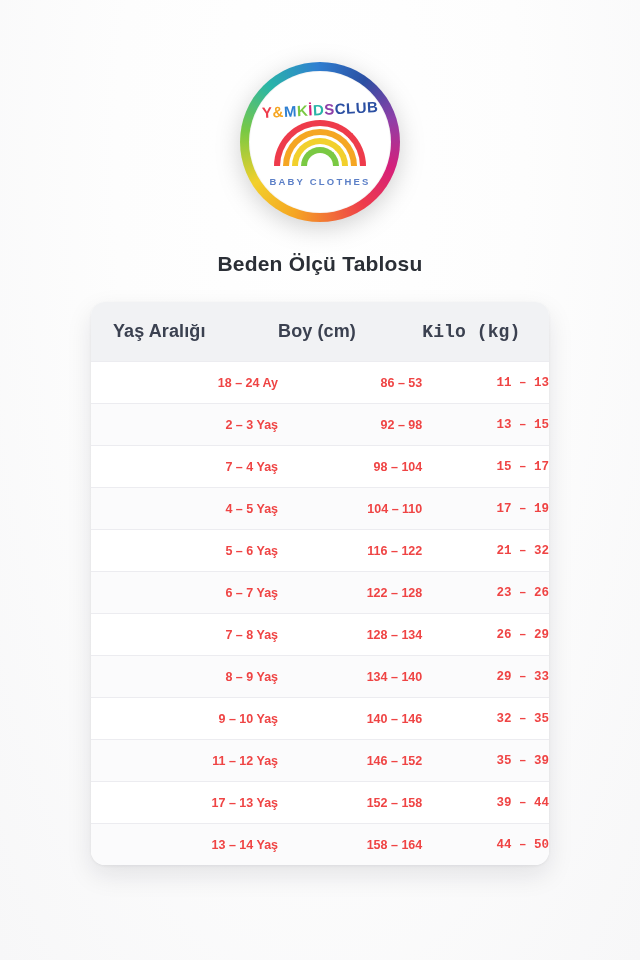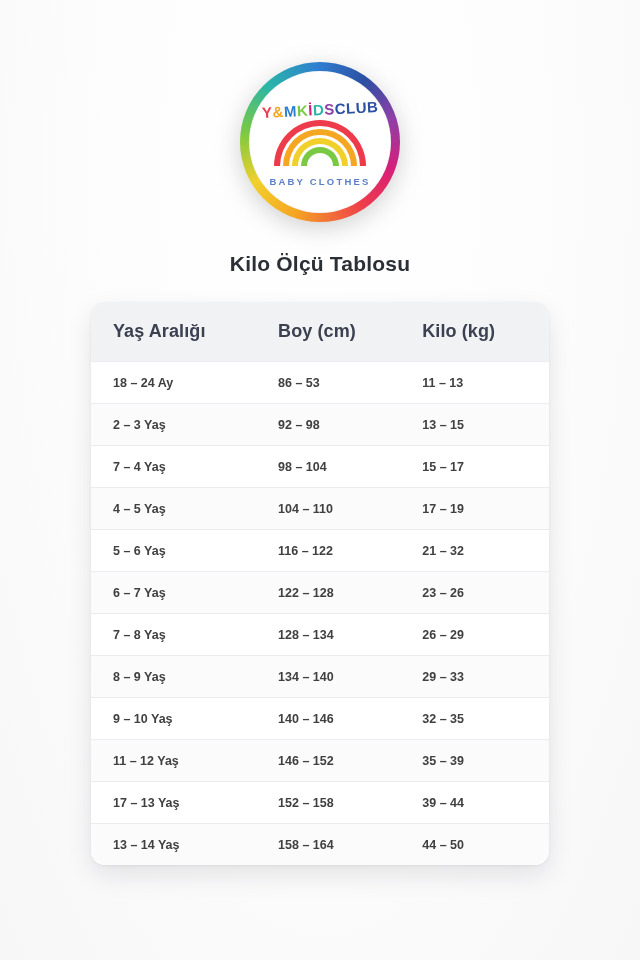--- a/index.html
+++ b/index.html
@@ -135,31 +135,31 @@
     font-size: 18px;
     font-weight: 700;
     color: #3b4150;
     text-align: left;
     padding: 19px 0 19px 0;
     letter-spacing: 0.1px;
   }
   tbody td {
     font-size: 12.5px;
     font-weight: 700;
-    color: #404040;
+    color: #ef4444;
     padding: 13.5px 0;
     border-top: 1px solid #ececf0;
-    text-align: left;
+    text-align: right;
   }
   tbody tr:nth-child(even) td {
     background: #fbfbfc;
   }
   .col-1 { width: 38%; padding-left: 22px !important; }
   .col-2 { width: 33%; margin-left: 16px; }
-  .col-3 { width: 29%; }
+  .col-3 { width: 29%; font-family: Liberation Mono, monospace; }
 </style>
 </head>
 <body>
 
 <div class="page">
 
   <div class="logo-wrap">
     <div class="logo-ring"></div>
     <div class="logo-inner">
       <div class="logo-top-text">
@@ -168,21 +168,21 @@
       <div class="rainbow">
         <div class="arc arc1"></div>
         <div class="arc arc2"></div>
         <div class="arc arc3"></div>
         <div class="arc arc4"></div>
       </div>
       <div class="logo-sub-text">BABY CLOTHES</div>
     </div>
   </div>
 
-  <div class="title">Kilo Ölçü Tablosu</div>
+  <div class="title">Beden Ölçü Tablosu</div>
 
   <div class="card">
     <table>
       <thead>
         <tr>
           <th class="col-1">Yaş Aralığı</th>
           <th class="col-2">Boy (cm)</th>
           <th class="col-3">Kilo (kg)</th>
         </tr>
       </thead>

